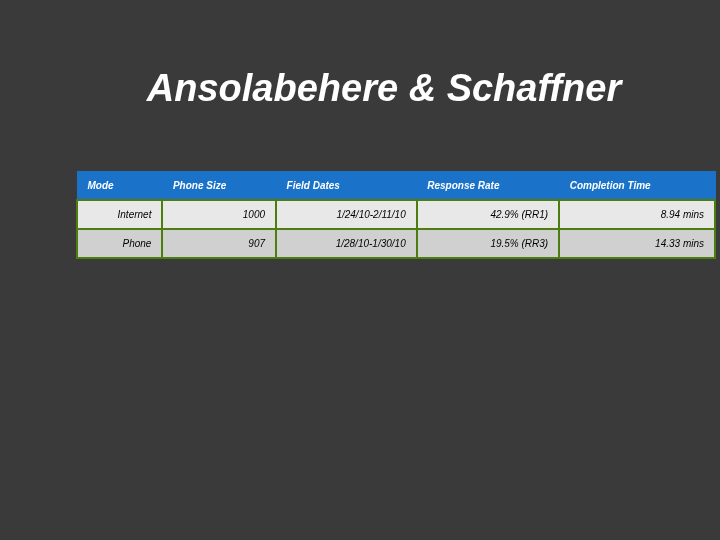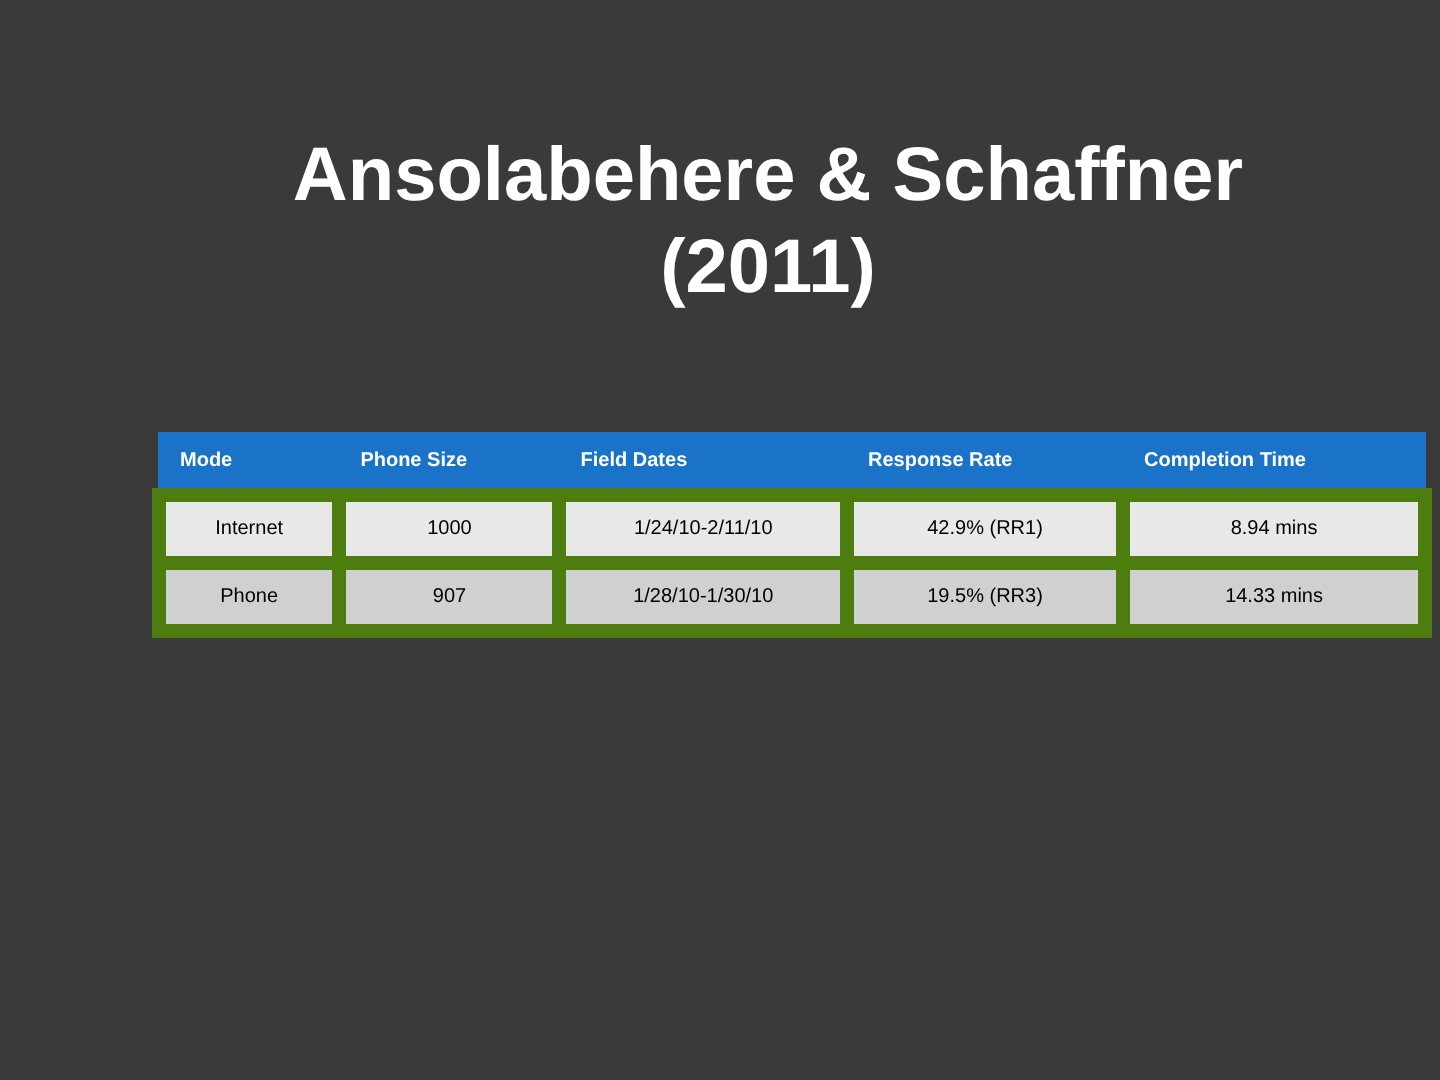--- a/index.html
+++ b/index.html
@@ -1,18 +1,19 @@
 <!DOCTYPE html>
 <html><head>
   <meta charset="utf-8">
   <style>
     * {
       margin: 12px;
       padding: 0;
       box-sizing: border-box;
+      font-style: italic;
     }
 
     body {
       width: 720px;
       height: 540px;
       background-color: #3a3a3a;
       font-family: Arial, Helvetica, sans-serif;
       display: flex;
       flex-direction: column;
       align-items: center;
@@ -61,39 +62,38 @@
     tbody tr:nth-child(odd) {
       background-color: #e8e8e8;
     }
 
     tbody tr:nth-child(even) {
       background-color: #d0d0d0;
     }
 
     tbody td {
       padding: 8px 10px;
-      text-align: center;
-      border: 7px solid #4d7c0f;
+      text-align: right;
+      border: 2px solid #4d7c0f;
       vertical-align: middle;
     }
 
     .footnote {
       color: #ffffff;
       font-size: 13px;
       margin-top: 8px;
       text-align: left;
       width: 100%;
     }
   </style>
 </head>
 <body>
 
 <h1 class="title">
   <span>Ansolabehere &amp; Schaffner</span><br>
-  <span>(2011)</span>
 </h1>
 
 <div class="table-container">
   <table>
     <thead>
       <tr>
         <th>Mode</th>
         <th>Phone Size</th>
         <th>Field Dates</th>
         <th>Response Rate</th>

